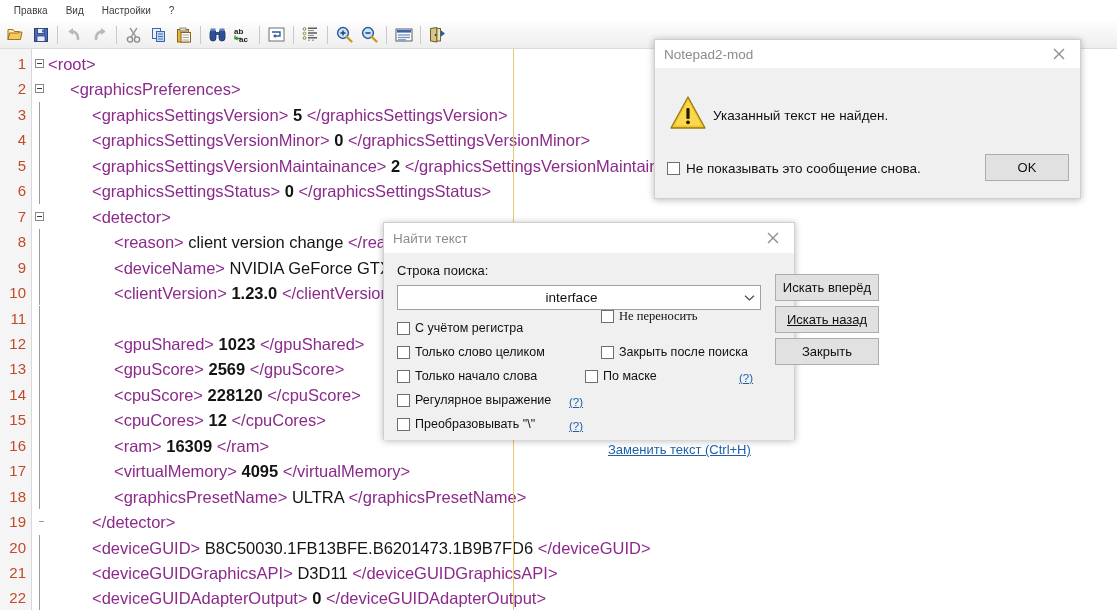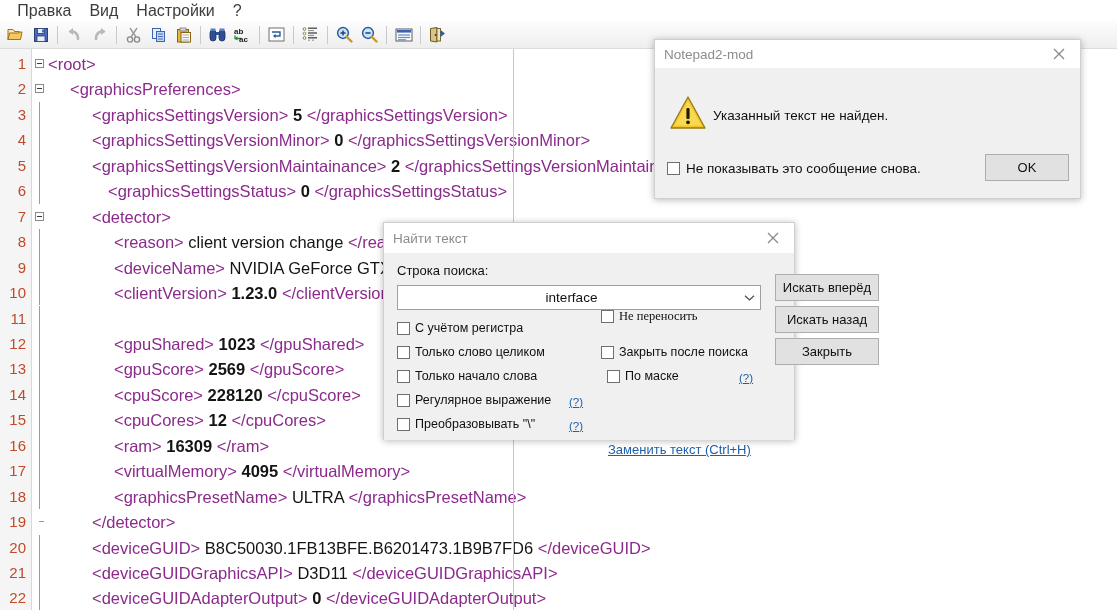--- a/index.html
+++ b/index.html
@@ -17,21 +17,21 @@
   }
 
   
   #menubar {
     position: absolute;
     left: 0; top: 0;
     width: 1102px; height: 21px;
     background: #ffffff;
     display: flex;
     align-items: center;
-    font-size: 16px;
+    font-size: 10px;
     color: #3c3c3c;
     border-bottom: 1px solid #ffffff;
   }
   .menu-item {
     padding: 3px 9px 3px 9px;
     white-space: nowrap;
     cursor: default;
     line-height: 15px;
   }
   .menu-item.clipped {
@@ -449,21 +449,21 @@
 
 <div id="editor">
   <div id="linenum-gutter"></div>
   <div id="fold-gutter"></div>
   <div id="code-lines">
       <div class="code-line" style="top: 2px;"><span class="ln">1</span><span class="code-text" style="left: 48px;"><span class="tag">&lt;root&gt;</span></span></div>
       <div class="code-line" style="top: 27.45px;"><span class="ln">2</span><span class="code-text" style="left: 70px;"><span class="tag">&lt;graphicsPreferences&gt;</span></span></div>
       <div class="code-line" style="top: 52.9px;"><span class="ln">3</span><span class="code-text" style="left: 92px;"><span class="tag">&lt;graphicsSettingsVersion&gt;</span><span class="val"> 5 </span><span class="tag">&lt;/graphicsSettingsVersion&gt;</span></span></div>
       <div class="code-line" style="top: 78.35px;"><span class="ln">4</span><span class="code-text" style="left: 92px;"><span class="tag">&lt;graphicsSettingsVersionMinor&gt;</span><span class="val"> 0 </span><span class="tag">&lt;/graphicsSettingsVersionMinor&gt;</span></span></div>
       <div class="code-line" style="top: 103.8px;"><span class="ln">5</span><span class="code-text" style="left: 92px;"><span class="tag">&lt;graphicsSettingsVersionMaintainance&gt;</span><span class="val"> 2 </span><span class="tag">&lt;/graphicsSettingsVersionMaintainance&gt;</span></span></div>
-      <div class="code-line" style="top: 129.25px;"><span class="ln">6</span><span class="code-text" style="left: 108px;"><span class="tag">&lt;graphicsSettingsStatus&gt;</span><span class="val"> 0 </span><span class="tag">&lt;/graphicsSettingsStatus&gt;</span></span></div>
+      <div class="code-line" style="top: 129.25px;"><span class="ln">6</span><span class="code-text" style="left: 92px;"><span class="tag">&lt;graphicsSettingsStatus&gt;</span><span class="val"> 0 </span><span class="tag">&lt;/graphicsSettingsStatus&gt;</span></span></div>
       <div class="code-line" style="top: 154.7px;"><span class="ln">7</span><span class="code-text" style="left: 92px;"><span class="tag">&lt;detector&gt;</span></span></div>
       <div class="code-line" style="top: 180.15px;"><span class="ln">8</span><span class="code-text" style="left: 114px;"><span class="tag">&lt;reason&gt;</span><span class="plainval"> client version change </span><span class="tag">&lt;/reason&gt;</span></span></div>
       <div class="code-line" style="top: 205.6px;"><span class="ln">9</span><span class="code-text" style="left: 114px;"><span class="tag">&lt;deviceName&gt;</span><span class="plainval"> NVIDIA GeForce GTX 1060 </span><span class="tag">&lt;/deviceName&gt;</span></span></div>
       <div class="code-line" style="top: 231.05px;"><span class="ln">10</span><span class="code-text" style="left: 114px;"><span class="tag">&lt;clientVersion&gt;</span><span class="val"> 1.23.0 </span><span class="tag">&lt;/clientVersion&gt;</span></span></div>
       <div class="code-line" style="top: 256.5px;"><span class="ln">11</span></div>
       <div class="code-line" style="top: 281.95px;"><span class="ln">12</span><span class="code-text" style="left: 114px;"><span class="tag">&lt;gpuShared&gt;</span><span class="val"> 1023 </span><span class="tag">&lt;/gpuShared&gt;</span></span></div>
       <div class="code-line" style="top: 307.4px;"><span class="ln">13</span><span class="code-text" style="left: 114px;"><span class="tag">&lt;gpuScore&gt;</span><span class="val"> 2569 </span><span class="tag">&lt;/gpuScore&gt;</span></span></div>
       <div class="code-line" style="top: 332.85px;"><span class="ln">14</span><span class="code-text" style="left: 114px;"><span class="tag">&lt;cpuScore&gt;</span><span class="val"> 228120 </span><span class="tag">&lt;/cpuScore&gt;</span></span></div>
       <div class="code-line" style="top: 358.3px;"><span class="ln">15</span><span class="code-text" style="left: 114px;"><span class="tag">&lt;cpuCores&gt;</span><span class="val"> 12 </span><span class="tag">&lt;/cpuCores&gt;</span></span></div>
       <div class="code-line" style="top: 383.75px;"><span class="ln">16</span><span class="code-text" style="left: 114px;"><span class="tag">&lt;ram&gt;</span><span class="val"> 16309 </span><span class="tag">&lt;/ram&gt;</span></span></div>
@@ -571,26 +571,26 @@
         </div>
         <div class="helplink" style="left: 185px; top: 167px;">(?)</div>
         <div class="chkrow" style="left: 217px; top: 56px; font-family: Liberation Serif, serif;">
           <span class="wincheck"></span>
           <span>Не переносить</span>
         </div>
         <div class="chkrow" style="left: 217px; top: 92px;">
           <span class="wincheck"></span>
           <span>Закрыть после поиска</span>
         </div>
-        <div class="chkrow" style="left: 223px; top: 116px;">
+        <div class="chkrow" style="left: 201px; top: 116px;">
           <span class="wincheck"></span>
           <span>По маске</span>
         </div>
         <div class="helplink" style="left: 355px; top: 119px;">(?)</div>
       </div>
     <div id="replace-link">Заменить текст (Ctrl+H)</div>
     <div id="find-buttons">
         <div class="findbtn" style="top: 21px;">Искать вперёд</div>
-        <div class="findbtn" style="top: 53px;">Искать назад</div>
+        <div class="findbtn" style="top: 53px; text-decoration: underline;">Искать назад</div>
         <div class="findbtn" style="top: 85px;">Закрыть</div>
       </div>
   </div>
 </div>
 
 </body></html>

